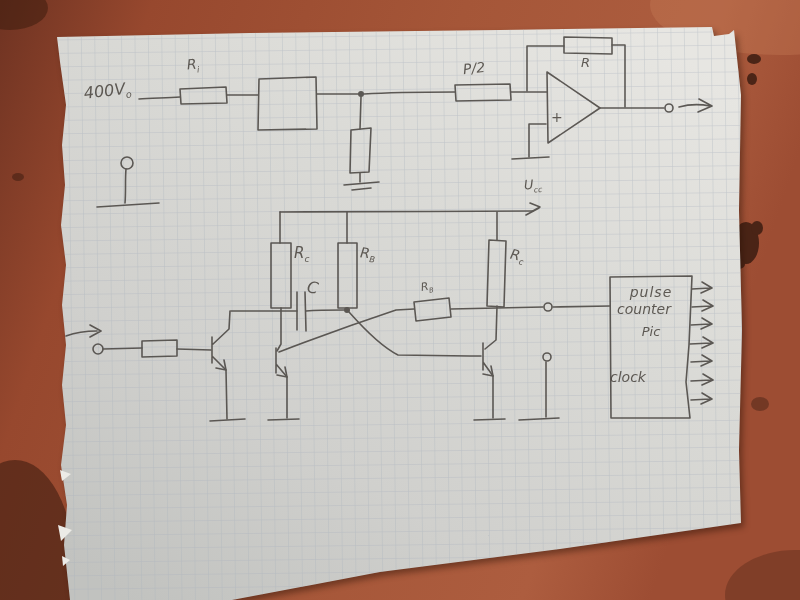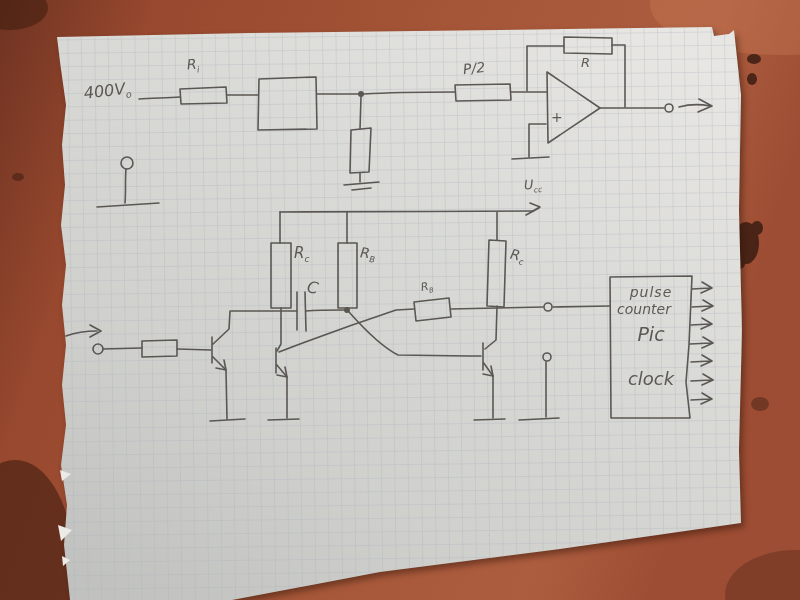--- a/index.html
+++ b/index.html
@@ -182,16 +182,16 @@
 <span class="lbl" style="left:360px;top:246px;font-size:14px;transform:rotate(6deg);"><span>R</span><sub>B</sub></span>
 
 <span class="lbl" style="left:307px;top:280px;font-size:16px;transform:rotate(10deg);">C</span>
 
 <span class="lbl" style="left:421px;top:281px;font-size:11px;transform:rotate(-10deg);"><span>R</span><sub>B</sub></span>
 
 <span class="lbl" style="left:510px;top:248px;font-size:14px;transform:rotate(12deg);"><span>R</span><sub>c</sub></span>
 
 <span class="lbl" style="left:610px;top:285px;width:82px;text-align:center;font-size:14px;letter-spacing:1px;">pulse</span>
 <span class="lbl" style="left:610px;top:302px;width:68px;text-align:center;font-size:14px;">counter</span>
-<span class="lbl" style="left:610px;top:325px;width:82px;text-align:center;font-size:19px;">Pic</span>
-<span class="lbl" style="left:610px;top:370px;width:82px;text-align:center;font-size:18px;">clock</span>
+<span class="lbl" style="left:610px;top:325px;width:82px;text-align:center;font-size:13px;">Pic</span>
+<span class="lbl" style="left:610px;top:370px;width:82px;text-align:left;font-size:14px;">clock</span>
 
 </div>
 
 </body></html>

